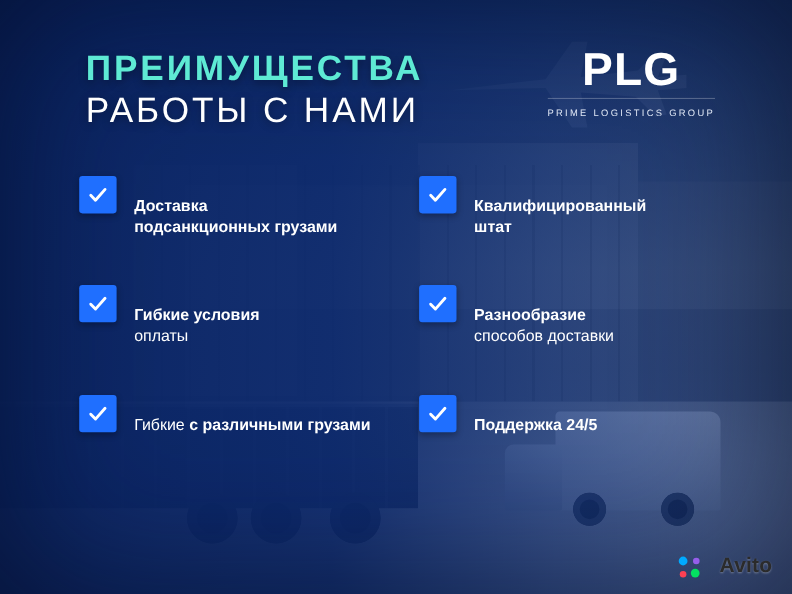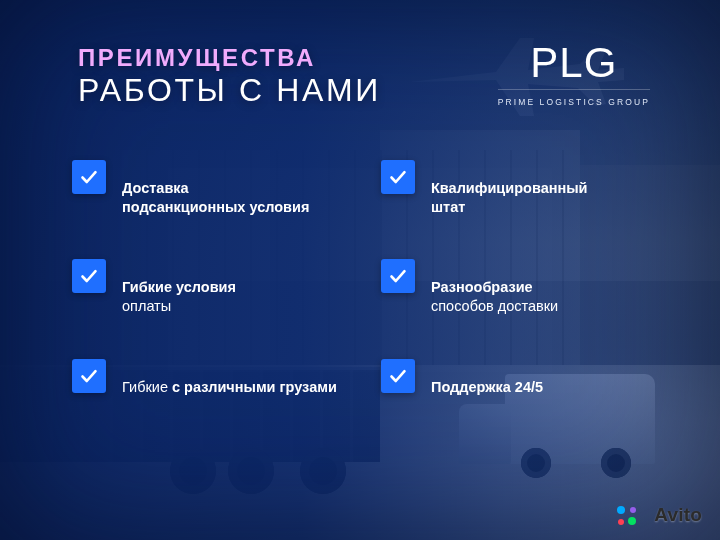--- a/index.html
+++ b/index.html
@@ -79,33 +79,33 @@
     background:
       linear-gradient(90deg, rgba(10,36,99,.97) 0%, rgba(12,42,112,.90) 42%, rgba(16,52,130,.62) 70%, rgba(20,60,140,.38) 100%),
       linear-gradient(180deg, rgba(8,26,72,.55) 0%, rgba(8,26,72,.20) 45%, rgba(8,26,72,.45) 100%);
   }
   .vig { position:absolute; inset:0; box-shadow: inset 0 0 140px rgba(3,12,40,.75); }
 
   
   .content { position: absolute; inset: 0; }
   .title-block { position: absolute; left: 78px; top: 44px; }
   .title-1 {
-    font-size: 24px; font-weight: 700; letter-spacing: 2.6px;
-    color: #f0abfc; line-height: 1.18; text-transform: uppercase;
+    font-size: 32px; font-weight: 700; letter-spacing: 2.6px;
+    color: #5eead4; line-height: 1.18; text-transform: uppercase;
     text-shadow: 0 2px 8px rgba(0,0,0,.35);
   }
   .title-2 {
     font-size: 32px; font-weight: 400; letter-spacing: 2.6px;
     color: #ffffff; line-height: 1.18; text-transform: uppercase;
     text-shadow: 0 2px 8px rgba(0,0,0,.35);
   }
   
   .logo { position: absolute; right: 70px; top: 42px; text-align: center; }
   .logo-mark {
-    font-size: 42px; font-weight: 400; color: #ffffff; letter-spacing: 1px;
+    font-size: 42px; font-weight: 700; color: #ffffff; letter-spacing: 1px;
     line-height: 1; display: inline-block; position: relative; text-align: center;
   }
   .logo-sub {
     margin-top: 7px; font-size: 8.5px; letter-spacing: 2.1px; color: #dfe7f5; font-weight: 400;
   }
   .logo-line { margin-top:5px; height:1px; background: rgba(255,255,255,.25); }
 
   
   .grid {
     position: absolute; left: 72px; top: 160px; width: 600px;
@@ -183,21 +183,21 @@
     <div class="grid">
 
       <div class="item">
         <span class="check">
           <svg width="20" height="20" viewBox="0 0 20 20">
               <path d="M3.5 10.5 L7.8 15 L16.5 5.2" stroke="#fff" stroke-width="2.6" fill="none" stroke-linecap="round" stroke-linejoin="round"></path>
             </svg>
         </span>
         <span class="txt">
           <span class="b">Доставка</span><br>
-          <span class="b">подсанкционных условия</span>
+          <span class="b">подсанкционных грузами</span>
         </span>
       </div>
 
       <div class="item">
         <span class="check">
           <svg width="20" height="20" viewBox="0 0 20 20">
               <path d="M3.5 10.5 L7.8 15 L16.5 5.2" stroke="#fff" stroke-width="2.6" fill="none" stroke-linecap="round" stroke-linejoin="round"></path>
             </svg>
         </span>
         <span class="txt">

